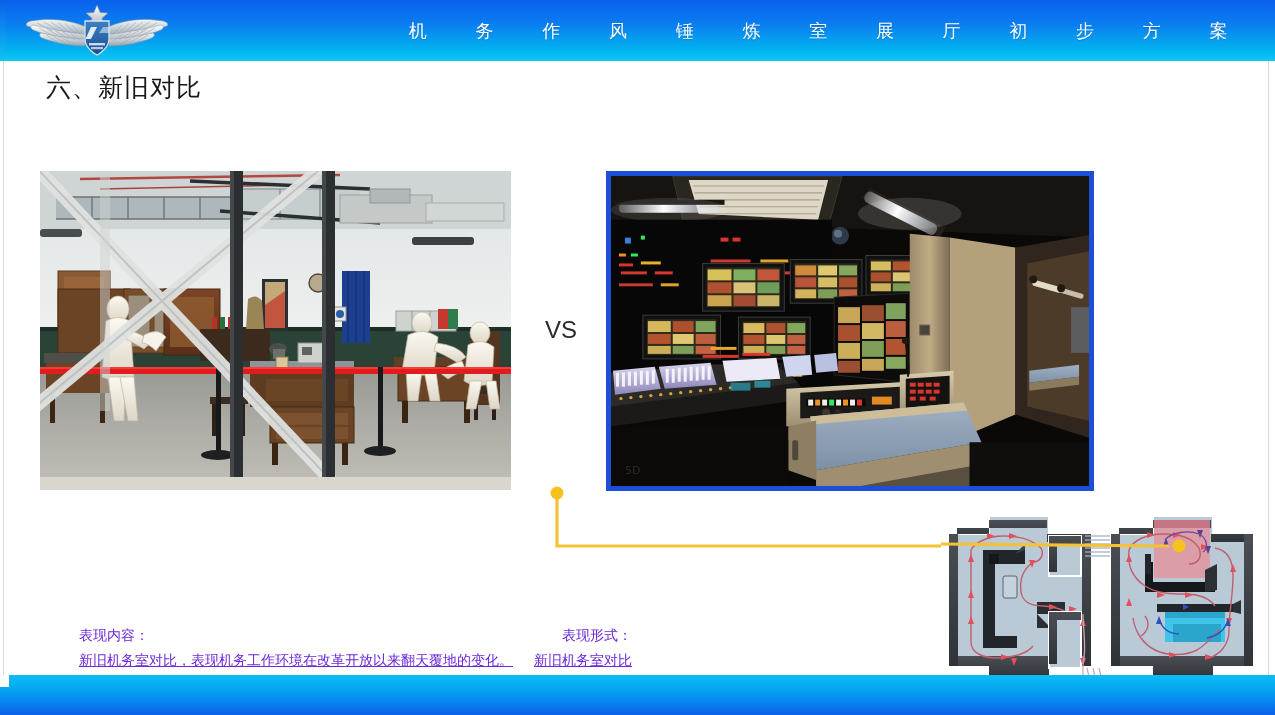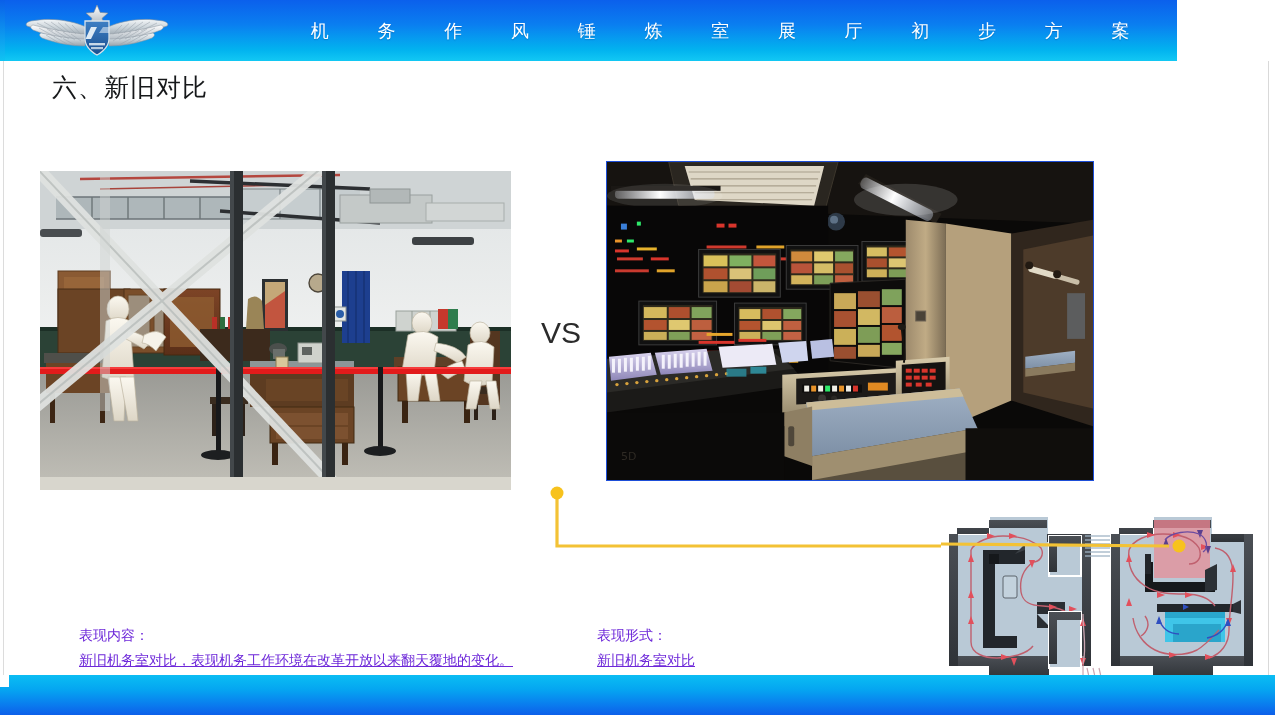--- a/index.html
+++ b/index.html
@@ -14,21 +14,21 @@
     position: relative;
     width: 1275px; height: 715px;
     background: #ffffff;
     overflow: hidden;
   }
 
   
   .header {
     position: absolute;
     left: 0; top: 0;
-    width: 1177px; height: 61px;
+    width: 1275px; height: 61px;
     background: linear-gradient(to bottom, #0b60ec 0%, #0a7ef0 40%, #02b3ef 82%, #12c8f4 100%);
     overflow: hidden;
   }
   .header-left-stub {
     position: absolute;
     left: 0; top: 0; width: 5px; height: 61px;
     background: linear-gradient(to bottom, #0a5fe9, #10c3f2);
     opacity: 0.9;
   }
   .logo-badge {
@@ -48,48 +48,48 @@
     color: #ffffff;
     letter-spacing: 21.5px;
     white-space: nowrap;
     font-family: "DejaVu Sans", sans-serif;
     text-shadow: 0 1px 1px rgba(0,40,90,0.25);
   }
 
   
   .slide-title {
     position: absolute;
-    left: 52px; top: 71px;
+    left: 46px; top: 71px;
     font-size: 25px;
     color: #16181a;
     letter-spacing: 1px;
     font-family: "DejaVu Sans", sans-serif;
   }
 
   
   .photo {
     position: absolute;
     overflow: hidden;
     background: #222;
   }
   .photo-old {
     left: 40px; top: 171px;
     width: 471px; height: 319px;
   }
   .photo-new {
-    left: 606px; top: 161px;
+    left: 606px; top: 171px;
     width: 488px; height: 320px;
-    border: 1px solid #1d4ed8;
+    border: 5px solid #1d4ed8;
   }
   .vs-label {
     position: absolute;
     left: 541px; top: 316px;
     width: 40px;
     text-align: center;
-    font-size: 30px;
+    font-size: 24px;
     color: #2b2b2b;
     font-family: "Liberation Sans", sans-serif;
   }
 
   
   .leader {
     position: absolute;
     left: 548px; top: 484px;
     width: 650px; height: 78px;
     pointer-events: none;
@@ -106,21 +106,21 @@
   
   .caption {
     position: absolute;
     font-size: 14px;
     color: #6d28d9;
     line-height: 25px;
     font-family: "DejaVu Sans", sans-serif;
     white-space: nowrap;
   }
   .caption-left  { left: 79px;  top: 623px; }
-  .caption-right { left: 597px; top: 623px; }
+  .caption-right { left: 534px; top: 623px; text-align: right; }
   .caption-head { display: block; }
   .caption-body { display: block; text-decoration: underline; }
 
   
   .footer {
     position: absolute;
     left: 0; top: 675px;
     width: 1275px; height: 40px;
     background: linear-gradient(to bottom, #0bbdf3 0%, #05a7f1 35%, #0a78ee 78%, #0d5fe9 100%);
     overflow: hidden;

